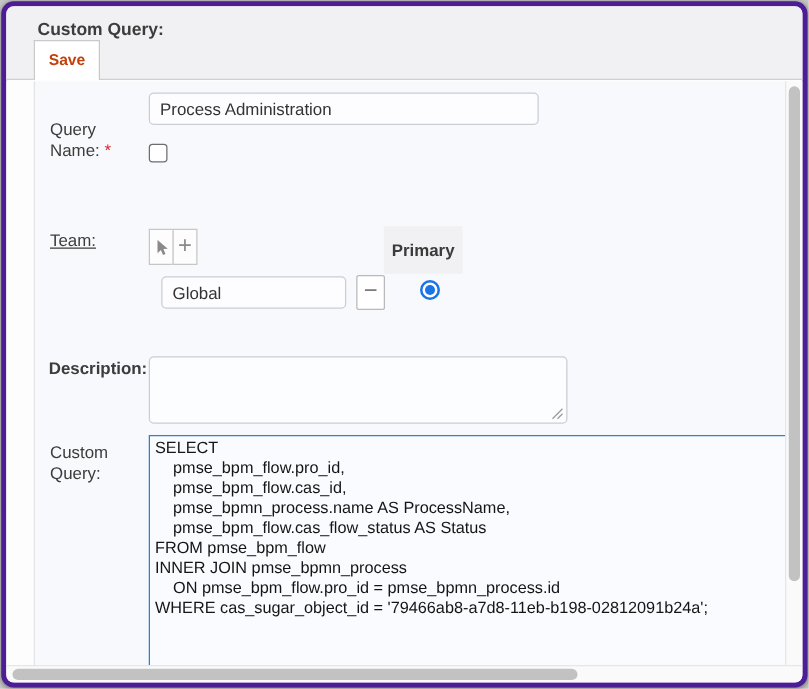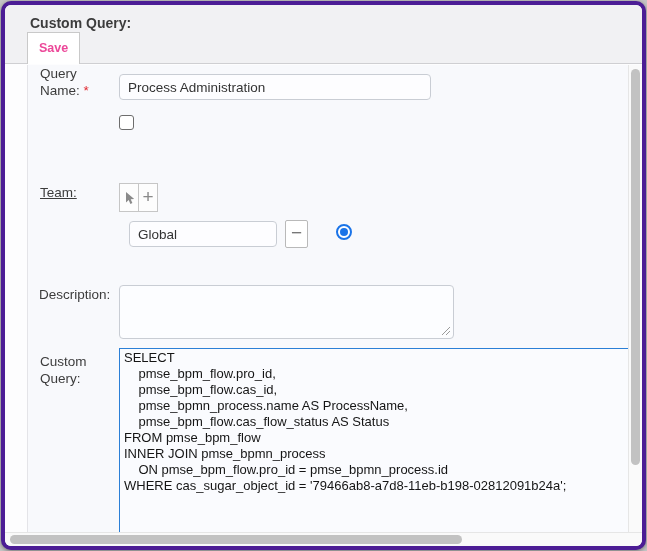--- a/index.html
+++ b/index.html
@@ -34,21 +34,21 @@
     position: absolute; left: 25px; top: 10px;
     font-size: 14px; font-weight: bold; color: #3c3c3c;
   }
   .save-tab {
     position: absolute; left: 22px; bottom: -1px;
     background: #ffffff;
     border: 1px solid #c9c9c9;
     border-bottom: none;
     padding: 8px 11px 9px 11px;
     font-family: "Liberation Sans", sans-serif;
-    font-size: 12.5px; font-weight: bold; color: #ec4899;
+    font-size: 12.5px; font-weight: bold; color: #c2410c;
     cursor: pointer;
   }
   
   .content {
     position: absolute; left: 0; top: 60px; right: 14px; bottom: 14px;
     background: #fdfdfe;
     overflow: hidden;
   }
   .panel {
     position: absolute; left: 22px; top: 0; right: -2px; bottom: -2px;
@@ -164,44 +164,45 @@
 <div class="window">
 
   <div class="header">
     <div class="title">Custom Query:</div>
     <button class="save-tab">Save</button>
   </div>
 
   <div class="content">
     <div class="panel"></div>
 
-    <div class="lbl" style="left:35px; top:0; width:72px;"><span>Query Name:</span> <span class="req">*</span></div>
+    <div class="lbl" style="left:35px; top:30px; width:72px;"><span>Query Name:</span> <span class="req">*</span></div>
     <input class="txt" style="left: 114px; top: 9px; width: 312px; height: 26px;" value="Process Administration">
 
     <span class="checkbox"></span>
 
     <div class="lbl" style="left:35px; top:119px;text-decoration:underline;">Team:</div>
     <div class="team-tools">
       <button class="tool-btn">
         <svg width="13" height="14" viewBox="0 0 13 14">
           <path d="M3 1 L3 11.5 L5.7 9 L7.4 13 L9.4 12.1 L7.7 8.2 L11.2 8 Z" fill="#8a8a8a"></path>
         </svg>
       </button>
       <button class="tool-btn">
         <span class="plus">+</span>
       </button>
     </div>
+    <div class="primary-hdr">Primary</div>
 
     <input class="txt" style="left: 124px; top: 156px; width: 148px; height: 26px; border-radius: 4px;" value="Global">
     <button class="minus-btn">
         <span>−</span>
       </button>
     <span class="radio"></span>
 
-    <div class="lbl" style="left:34px; top:221px;">Description:</div>
+    <div class="lbl" style="left:34px; top:221px;font-weight:bold;">Description:</div>
     <div class="desc-wrap">
       <textarea style=""></textarea>
       <svg class="resize-handle" width="10" height="10" viewBox="0 0 10 10">
         <line x1="1" y1="9" x2="9" y2="1" stroke="#9a9a9a" stroke-width="1"></line>
         <line x1="5" y1="9" x2="9" y2="5" stroke="#9a9a9a" stroke-width="1"></line>
       </svg>
     </div>
 
     <div class="lbl" style="left:35px; top:288px; width:62px;">Custom Query:</div>
     <div class="cq-wrap">

